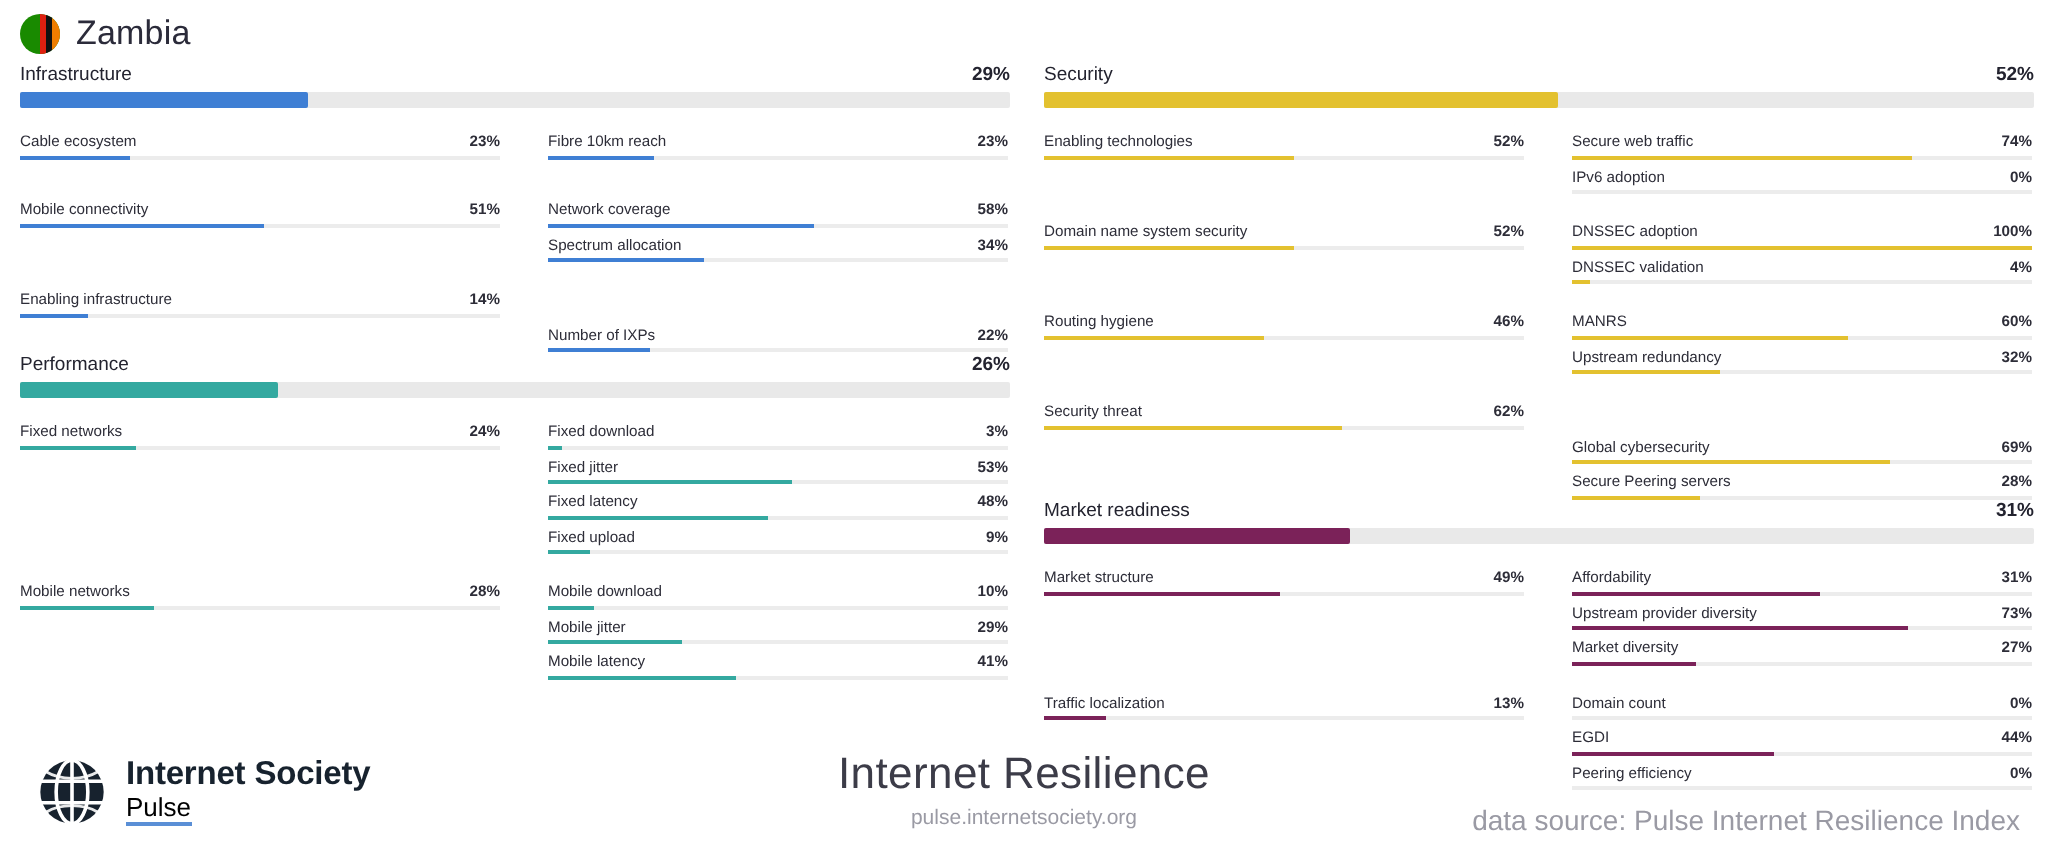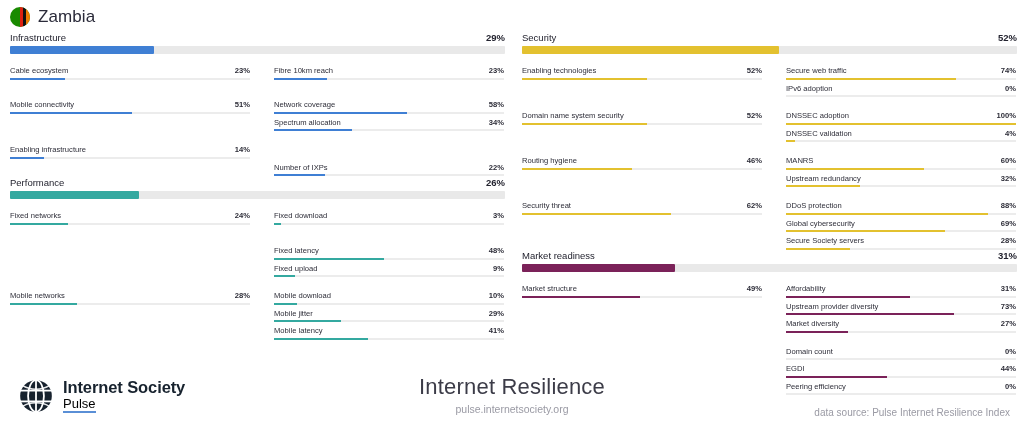--- a/index.html
+++ b/index.html
@@ -34,21 +34,21 @@
   
   #footer{position:absolute;left:0;right:0;bottom:0;height:58px;}
   #isoc-logo{position:absolute;left:18px;top:6px;display:flex;align-items:center;gap:9px;}
   #isoc-globe{width:36px;height:36px;flex:0 0 auto;}
   #isoc-text{line-height:1;}
   #isoc-name{font-size:16.5px;font-weight:700;color:#17222e;letter-spacing:-.1px;}
   #isoc-pulse{font-size:13px;font-weight:400;color:#000000;margin-top:2px;border-bottom:2px solid #5a8fd6;display:inline-block;padding-bottom:1px;}
   #center-title{position:absolute;left:0;right:0;top:2px;text-align:center;}
   #ir-title{font-size:22px;font-weight:400;color:#3c3c48;letter-spacing:.2px;}
   #ir-url{font-size:10.5px;color:#9a9aa4;margin-top:3px;}
-  #data-source{position:absolute;right:14px;bottom:12px;font-size:10px;color:#9a9aa4;}
+  #data-source{position:absolute;right:14px;bottom:12px;font-size:14px;color:#9a9aa4;}
 </style>
 </head>
 <body>
 
 <div id="header">
   <div id="flag">
     <span class="s s1"></span>
       <span class="s s2"></span>
       <span class="s s3"></span>
   </div>
@@ -129,20 +129,27 @@
           <div class="sub-fill" style="width: 24%; background: rgb(52, 169, 160);"></div>
         </div>
       </div>
       <div class="sub" style="left: 264px; top: 34px; width: 230px;">
         <div class="sub-label">Fixed download</div>
         <div class="sub-val">3%</div>
         <div class="sub-track" style="width: 230px;">
           <div class="sub-fill" style="width: 3%; background: rgb(52, 169, 160);"></div>
         </div>
       </div>
+      <div class="sub" style="left: 264px; top: 51.5px; width: 230px;">
+        <div class="sub-label">Fixed jitter</div>
+        <div class="sub-val">53%</div>
+        <div class="sub-track" style="width: 230px;">
+          <div class="sub-fill" style="width: 53%; background: rgb(52, 169, 160);"></div>
+        </div>
+      </div>
       <div class="sub" style="left: 264px; top: 69px; width: 230px;">
         <div class="sub-label">Fixed latency</div>
         <div class="sub-val">48%</div>
         <div class="sub-track" style="width: 230px;">
           <div class="sub-fill" style="width: 48%; background: rgb(52, 169, 160);"></div>
         </div>
       </div>
       <div class="sub" style="left: 264px; top: 86.5px; width: 230px; text-align: right;">
         <div class="sub-label">Fixed upload</div>
         <div class="sub-val">9%</div>
@@ -250,36 +257,29 @@
           <div class="sub-fill" style="width: 32%; background: rgb(227, 193, 47);"></div>
         </div>
       </div>
       <div class="sub" style="left: 0px; top: 169px; width: 240px;">
         <div class="sub-label">Security threat</div>
         <div class="sub-val">62%</div>
         <div class="sub-track" style="width: 240px;">
           <div class="sub-fill" style="width: 62%; background: rgb(227, 193, 47);"></div>
         </div>
       </div>
-      <div class="sub" style="left: 264px; top: 169px; width: 230px;">
-        <div class="sub-label">DDoS protection</div>
-        <div class="sub-val">88%</div>
-        <div class="sub-track" style="width: 230px;">
-          <div class="sub-fill" style="width: 88%; background: rgb(227, 193, 47);"></div>
-        </div>
-      </div>
       <div class="sub" style="left: 264px; top: 186.5px; width: 230px;">
         <div class="sub-label">Global cybersecurity</div>
         <div class="sub-val">69%</div>
         <div class="sub-track" style="width: 230px;">
           <div class="sub-fill" style="width: 69%; background: rgb(227, 193, 47);"></div>
         </div>
       </div>
       <div class="sub" style="left: 264px; top: 204px; width: 230px;">
-        <div class="sub-label">Secure Society servers</div>
+        <div class="sub-label">Secure Peering servers</div>
         <div class="sub-val">28%</div>
         <div class="sub-track" style="width: 230px;">
           <div class="sub-fill" style="width: 28%; background: rgb(227, 193, 47);"></div>
         </div>
       </div>
     </div>
     <div class="pillar" style="left: 522px; top: 250px; width: 495px;">
       <div class="pillar-head">
         <div class="pillar-title">Market readiness</div>
         <div class="pillar-val">31%</div>
@@ -306,20 +306,27 @@
         <div class="sub-val">73%</div>
         <div class="sub-track" style="width: 230px;">
           <div class="sub-fill" style="width: 73%; background: rgb(123, 34, 89);"></div>
         </div>
       </div>
       <div class="sub" style="left: 264px; top: 69px; width: 230px;">
         <div class="sub-label">Market diversity</div>
         <div class="sub-val">27%</div>
         <div class="sub-track" style="width: 230px;">
           <div class="sub-fill" style="width: 27%; background: rgb(123, 34, 89);"></div>
+        </div>
+      </div>
+      <div class="sub" style="left: 0px; top: 96.5px; width: 240px;">
+        <div class="sub-label">Traffic localization</div>
+        <div class="sub-val">13%</div>
+        <div class="sub-track" style="width: 240px;">
+          <div class="sub-fill" style="width: 13%; background: rgb(123, 34, 89);"></div>
         </div>
       </div>
       <div class="sub" style="left: 264px; top: 96.5px; width: 230px;">
         <div class="sub-label">Domain count</div>
         <div class="sub-val">0%</div>
         <div class="sub-track" style="width: 230px;">
           <div class="sub-fill" style="width: 0%; background: rgb(123, 34, 89);"></div>
         </div>
       </div>
       <div class="sub" style="left: 264px; top: 114px; width: 230px;">

